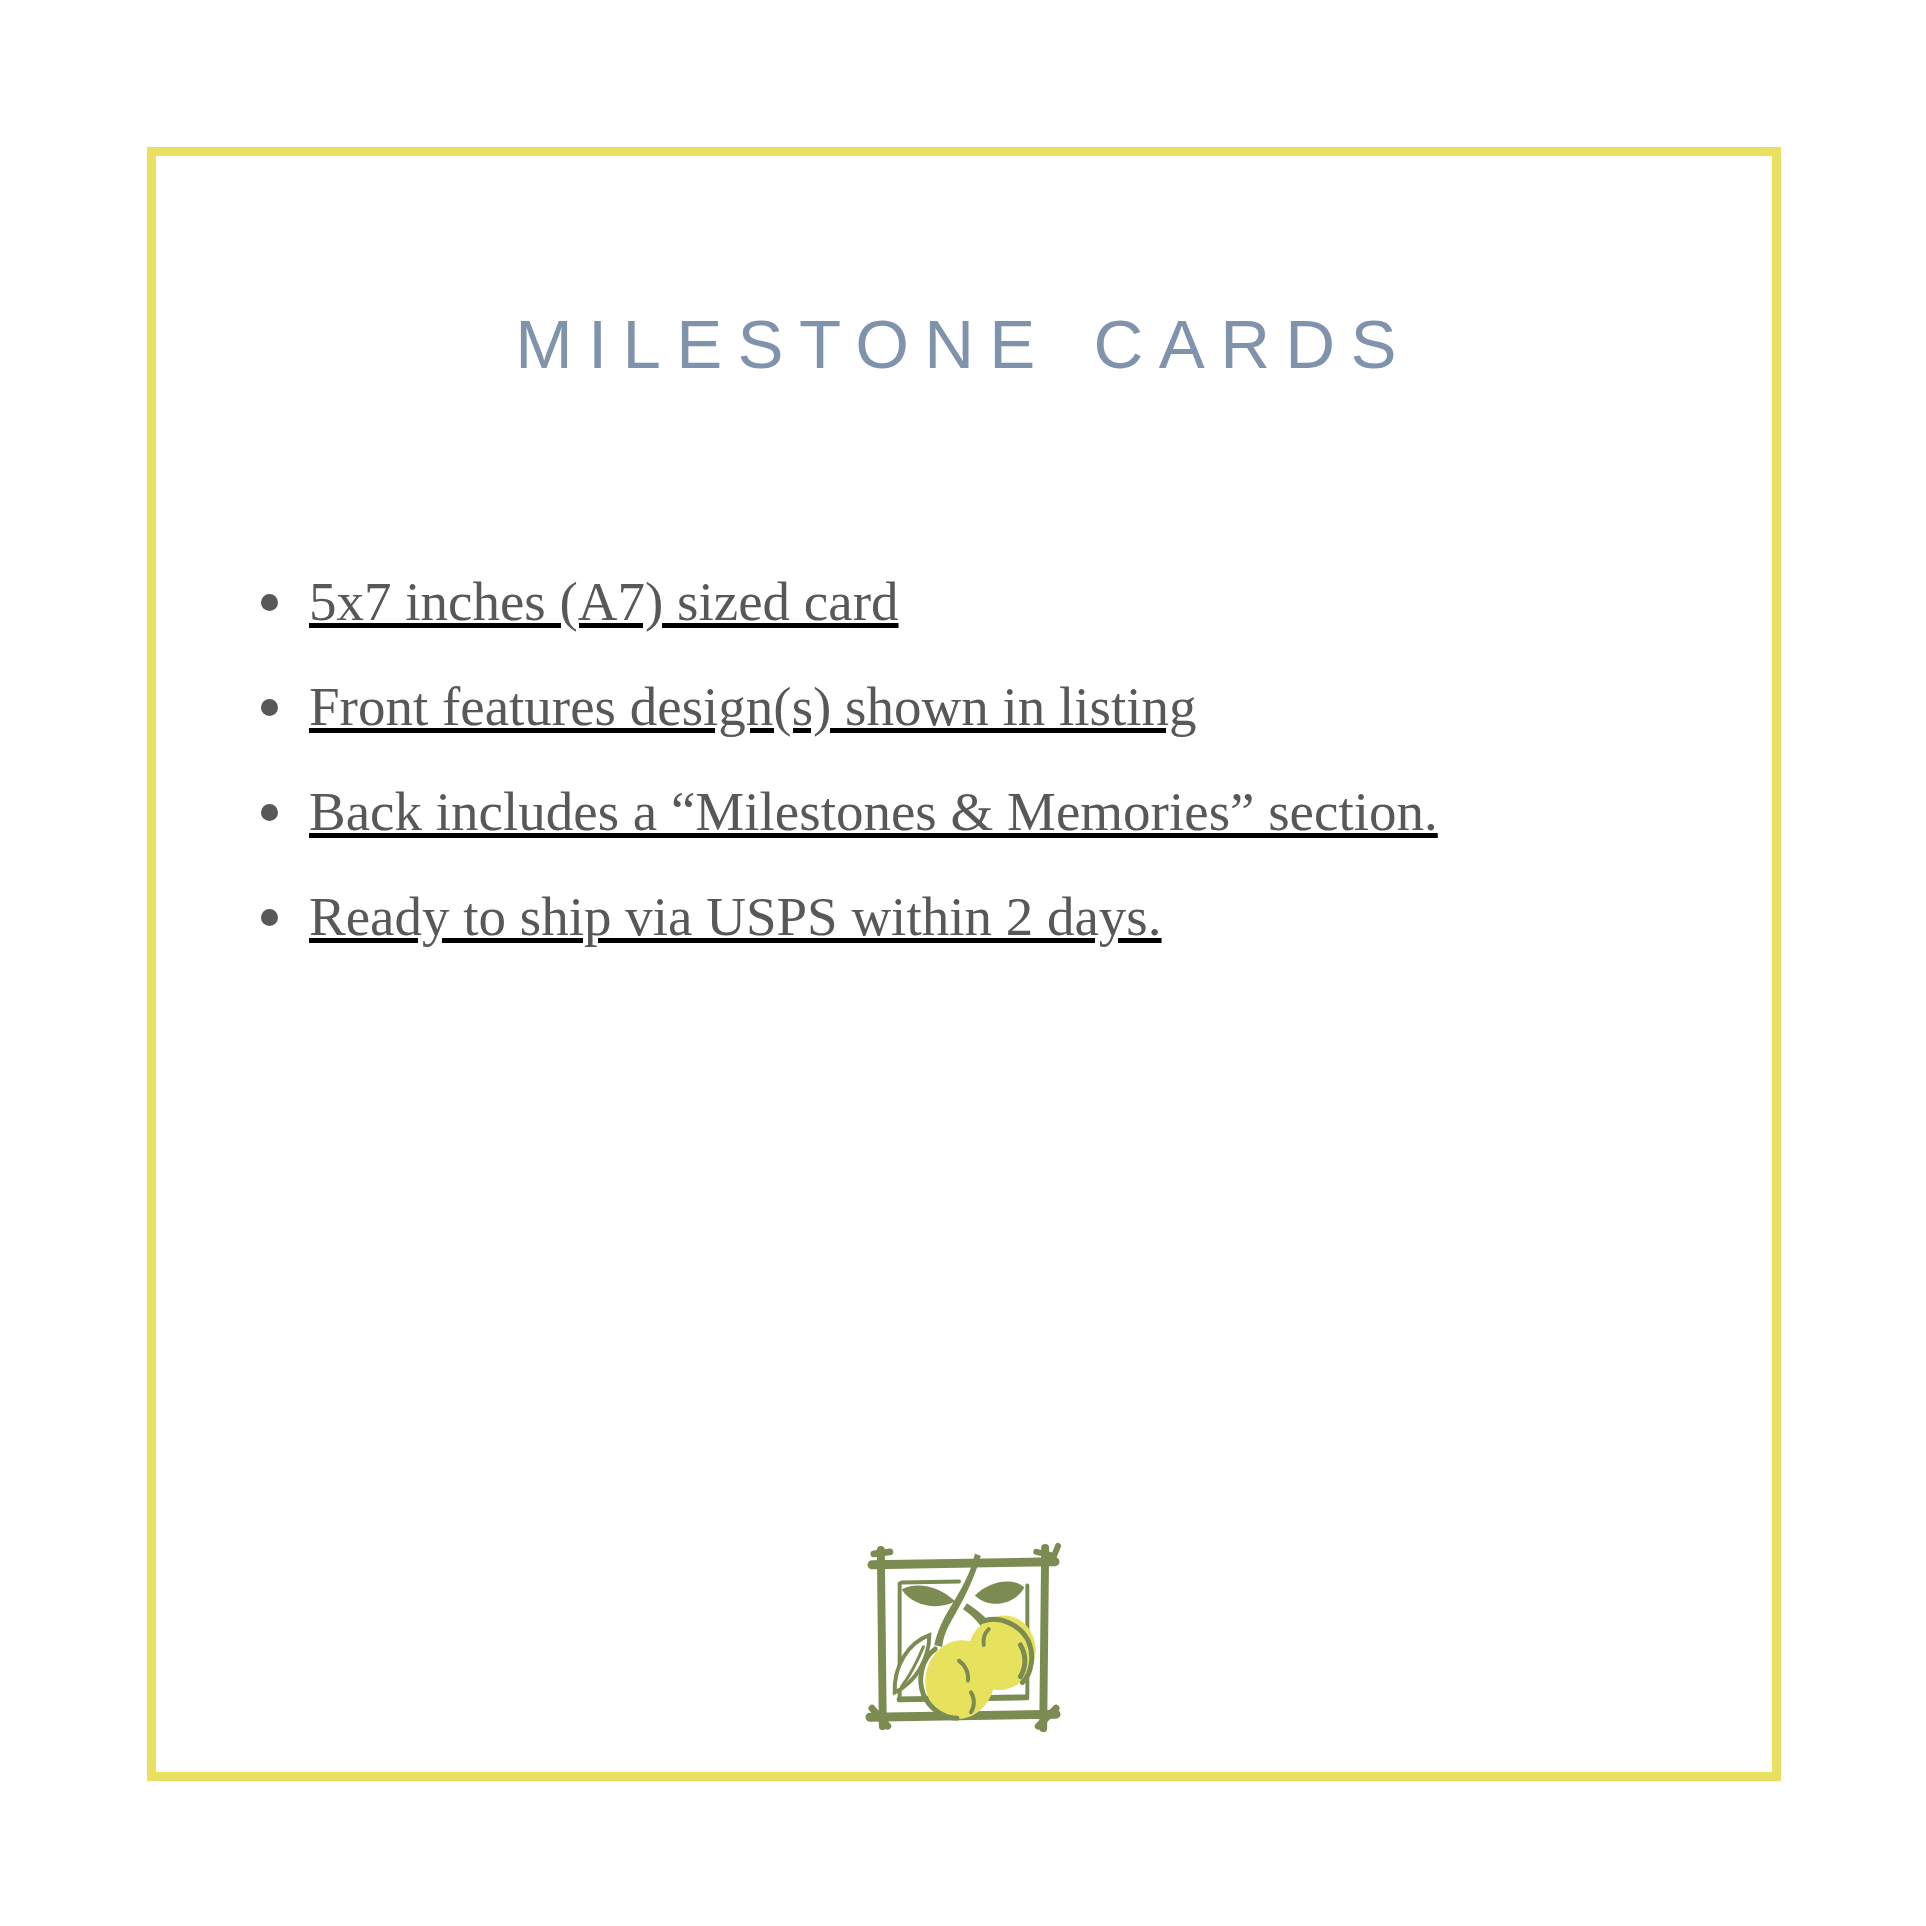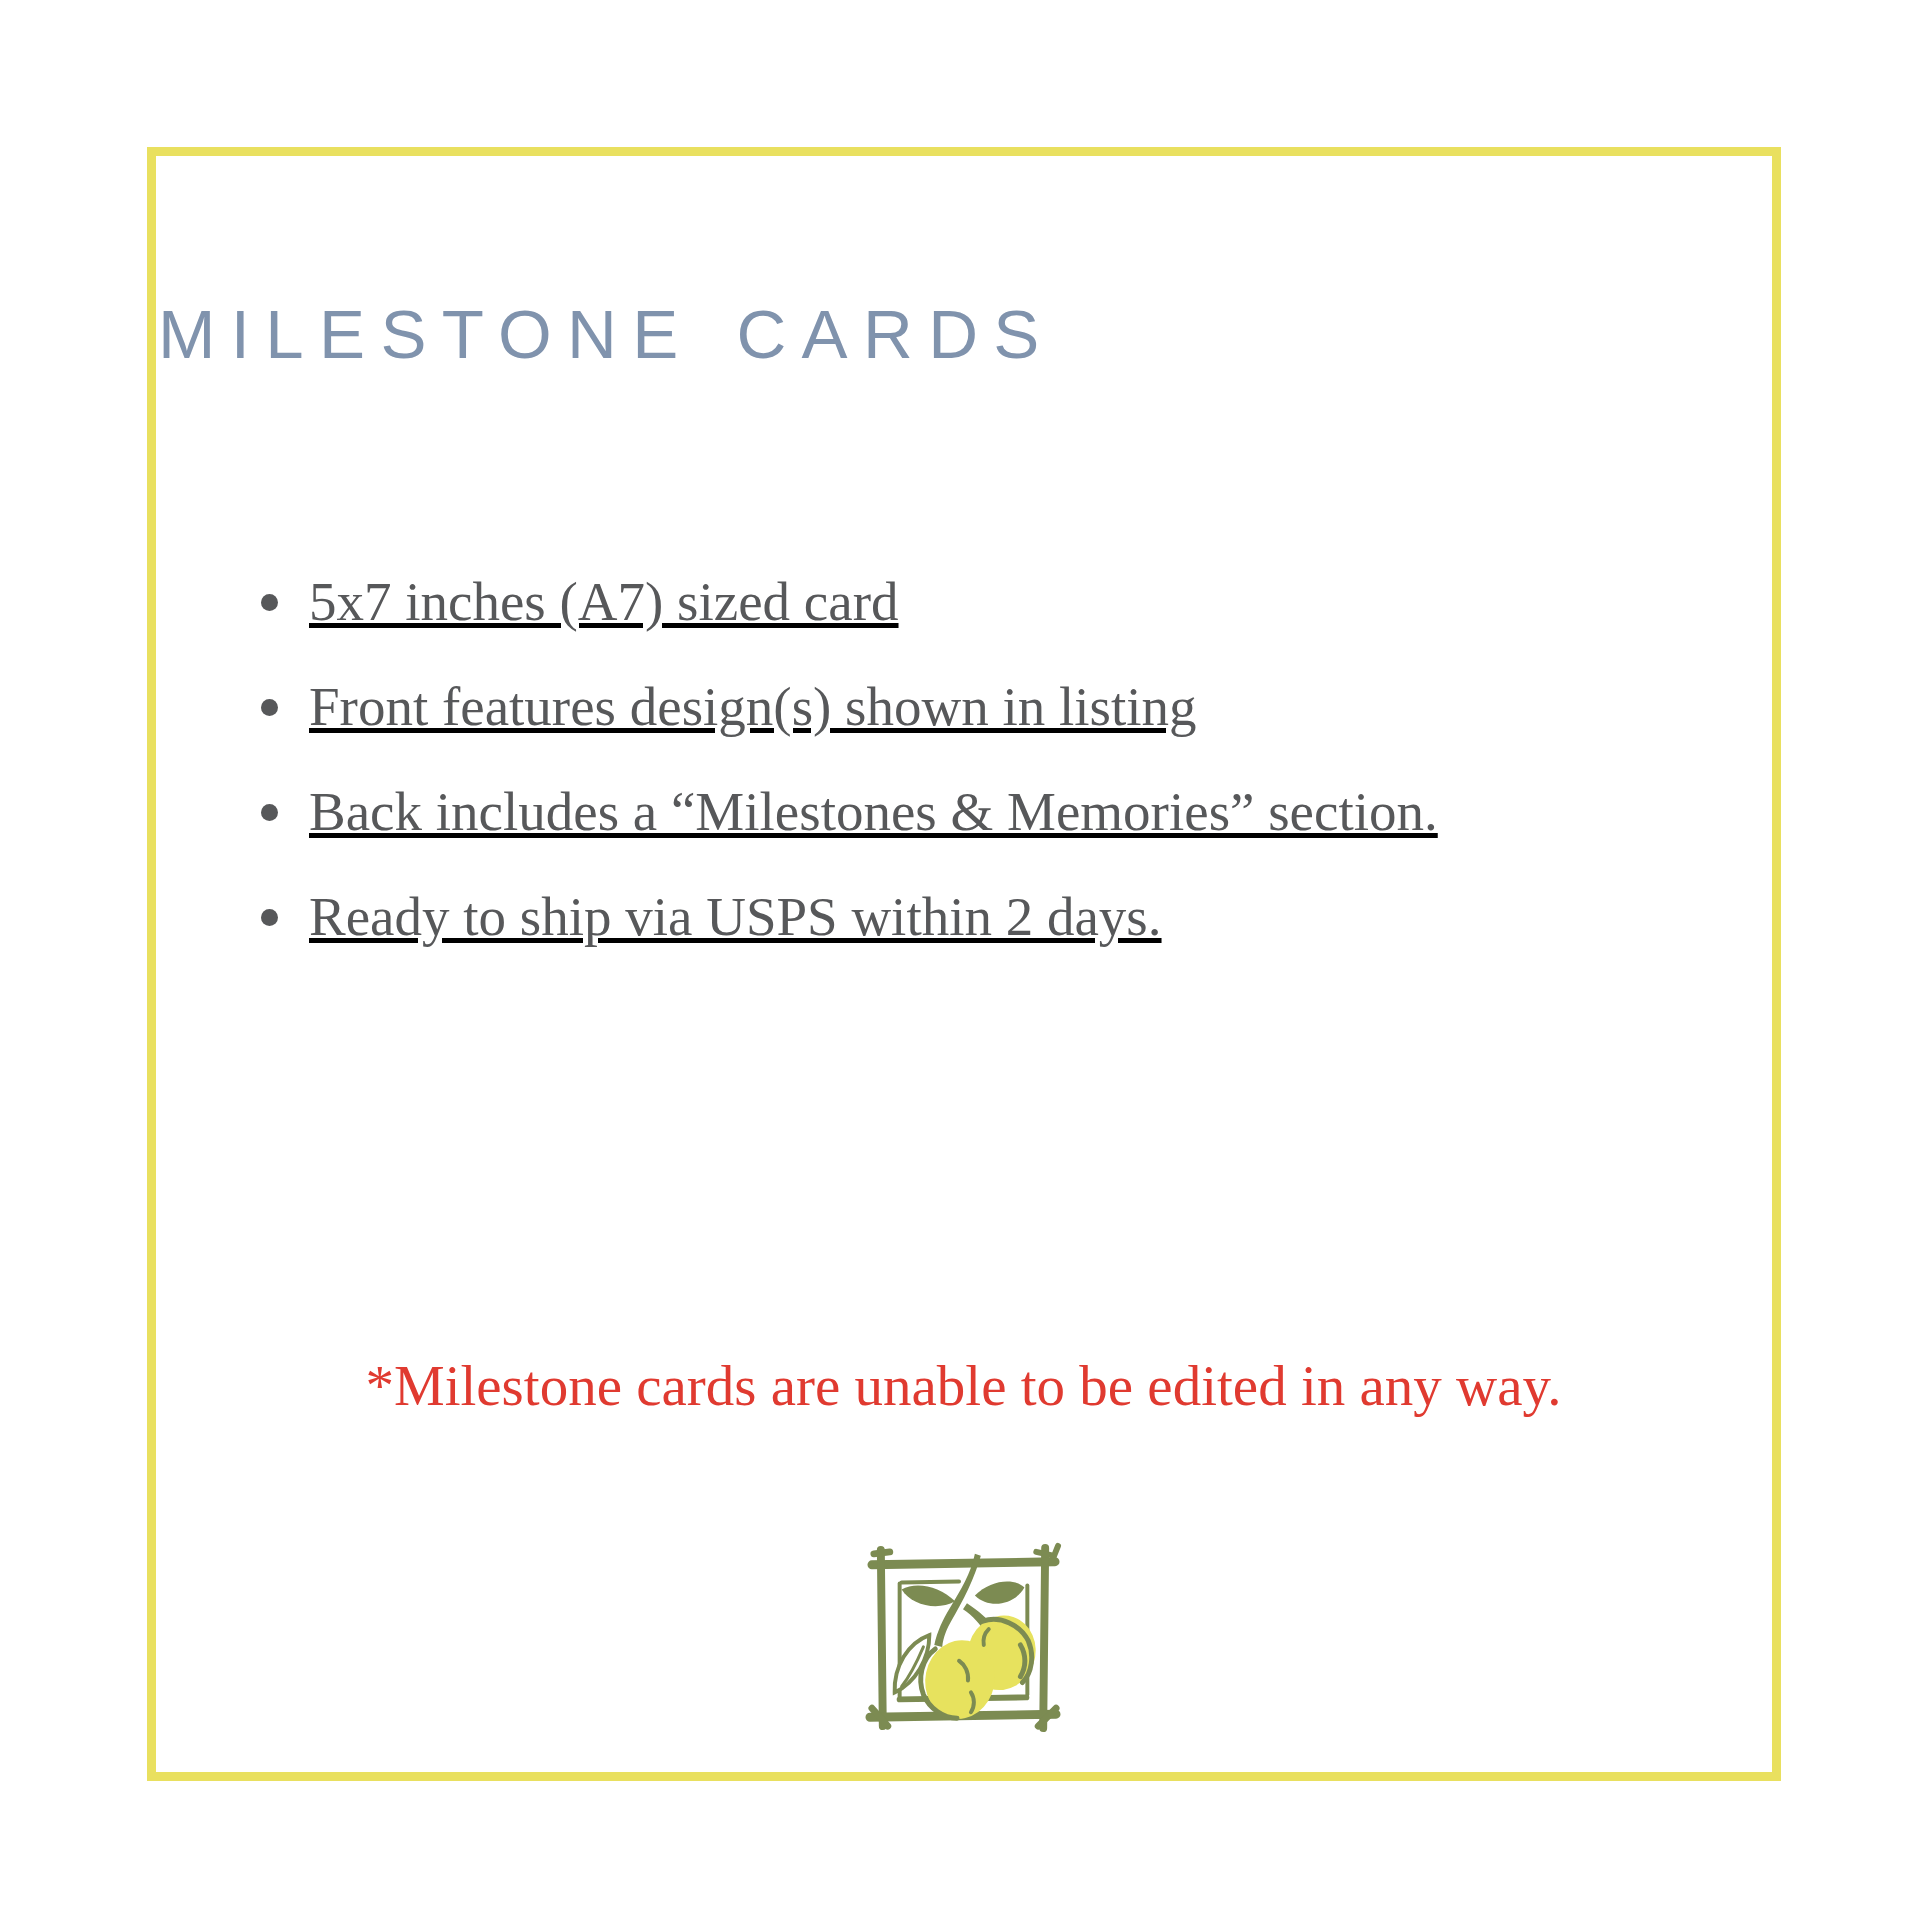--- a/index.html
+++ b/index.html
@@ -14,21 +14,22 @@
   .frame {
     position: absolute;
     left: 147px; top: 147px;
     width: 1616px; height: 1616px;
     border: 9px solid #e9e05f;
   }
   .title {
     position: absolute;
     left: 156px; right: 156px;
     top: 265px;
-    margin: 2px;
+    margin: 12px;
+    text-align: center;
     font-family: "Liberation Sans", sans-serif;
     font-weight: 400;
     font-variant: small-caps;
     text-transform: lowercase;
     font-size: 99px;
     letter-spacing: 0.155em;
     color: #8093ad;
     white-space: nowrap;
   }
   
@@ -95,21 +96,20 @@
     <li>
       <span class="dot"></span>
       <span>Back includes a “Milestones &amp; Memories” section.</span>
     </li>
     <li>
       <span class="dot"></span>
       <span>Ready to ship via USPS within 2 days.</span>
     </li>
   </ul>
 
-  <p class="note">*Milestone cards are unable to be edited in any way.</p>
 
   <div class="logo">
     <svg viewBox="0 0 200 202" xmlns="http://www.w3.org/2000/svg">
 
       <g fill="none" stroke-linecap="round" stroke="#7c8b52">
         <path d="M8,27 L193,24" stroke-width="9"></path>
         <path d="M17,12 L19,190" stroke-width="8"></path>
         <path d="M183,10 L181,192" stroke-width="8"></path>
         <path d="M6,181 L194,178" stroke-width="9"></path>
 

